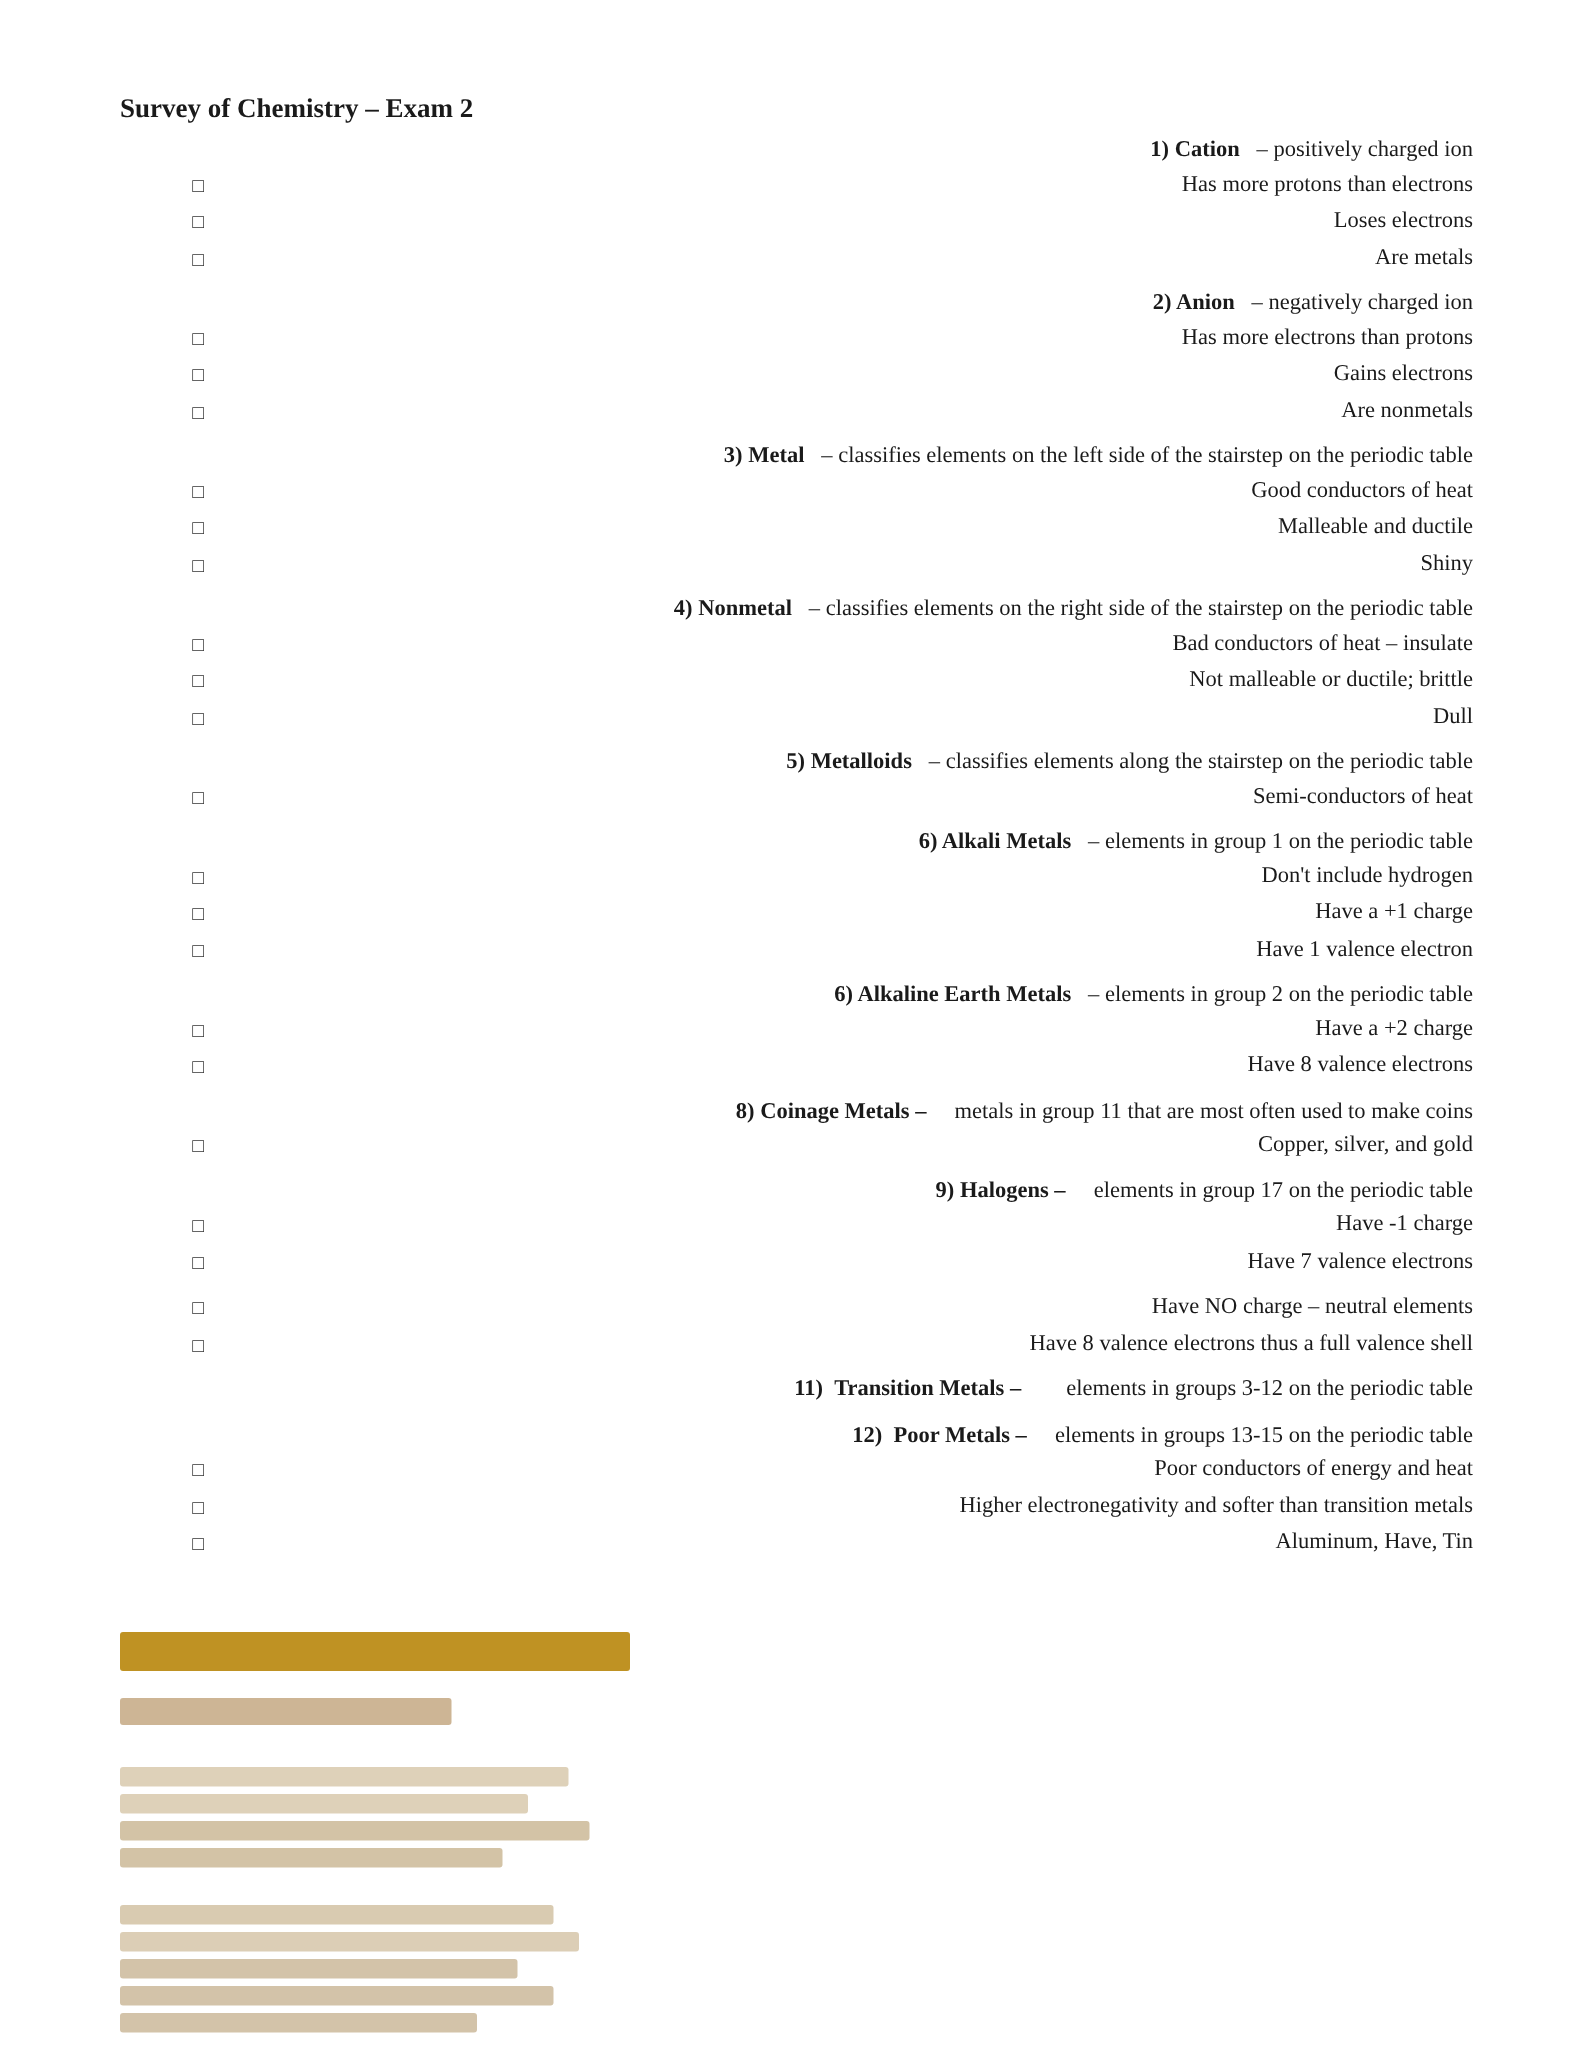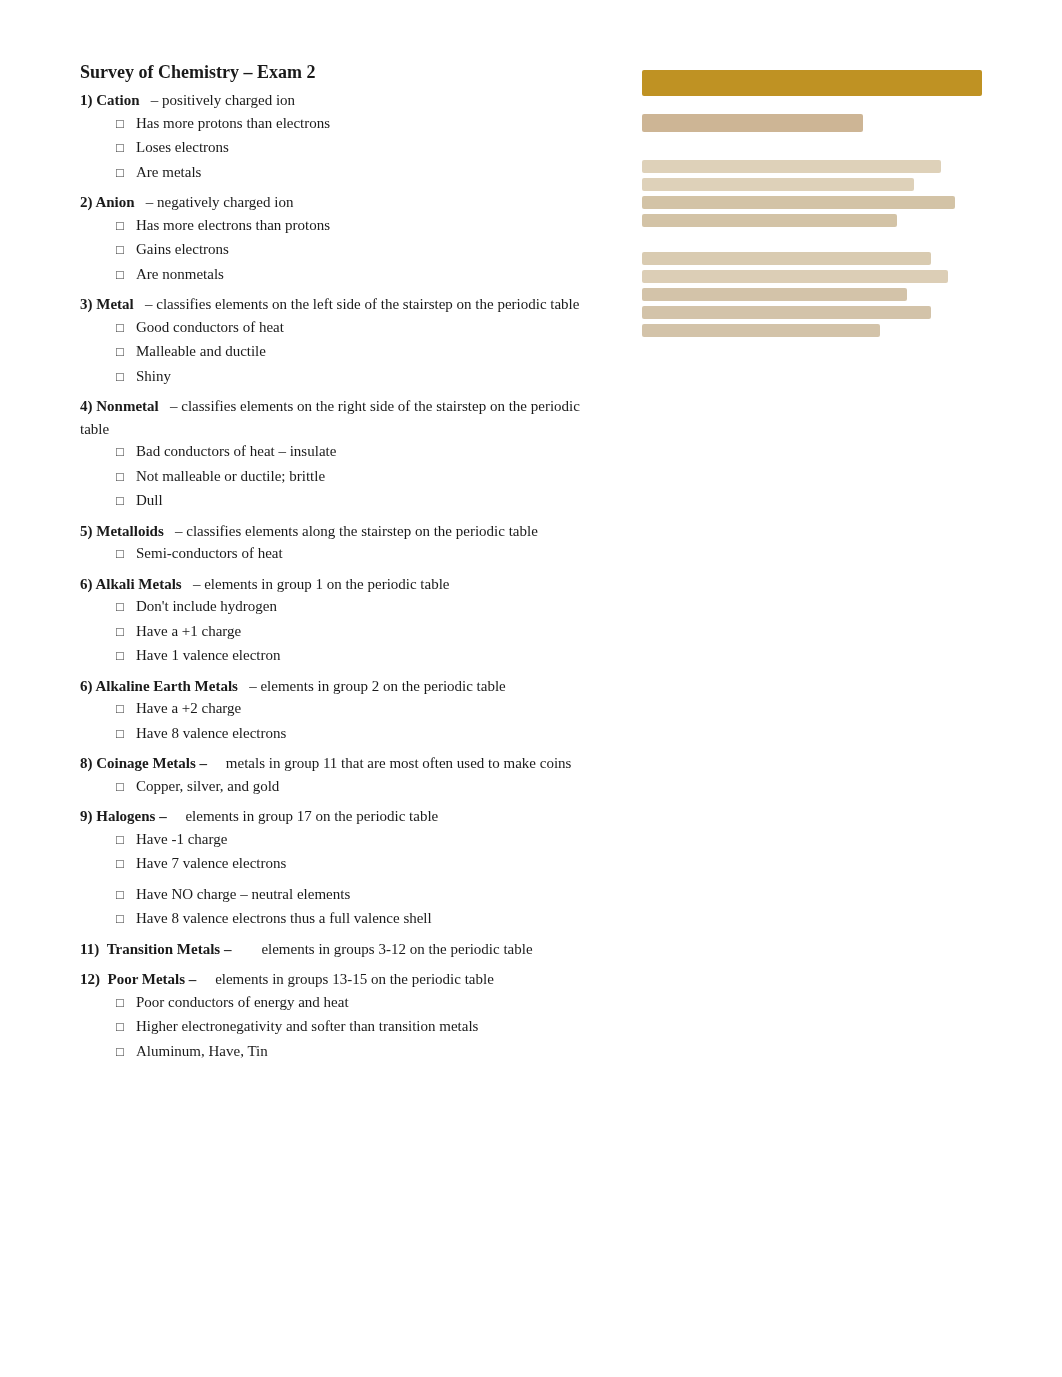--- a/index.html
+++ b/index.html
@@ -13,21 +13,21 @@
       font-family: 'Times New Roman', Times, serif;
       font-size: 15px;
       color: #1a1a1a;
       width: 1062px;
       min-height: 1377px;
       padding: 60px 80px 60px 80px;
     }
 
     .page-container {
       display: flex;
-      flex-direction: row;
+      flex-direction: column;
       gap: 30px;
     }
 
     .left-column {
       flex: 1;
       min-width: 520px;
     }
 
     .right-column {
       width: 340px;
@@ -50,20 +50,21 @@
 
     .main-list {
       list-style: none;
       padding: 0;
       margin: 0;
     }
 
     .main-list > li {
       margin-bottom: 8px;
       line-height: 1.5;
+      text-align: right;
     }
 
     .main-item {
       display: block;
       font-size: 15px;
     }
 
     .sub-list {
       list-style: none;
       padding: 0;

